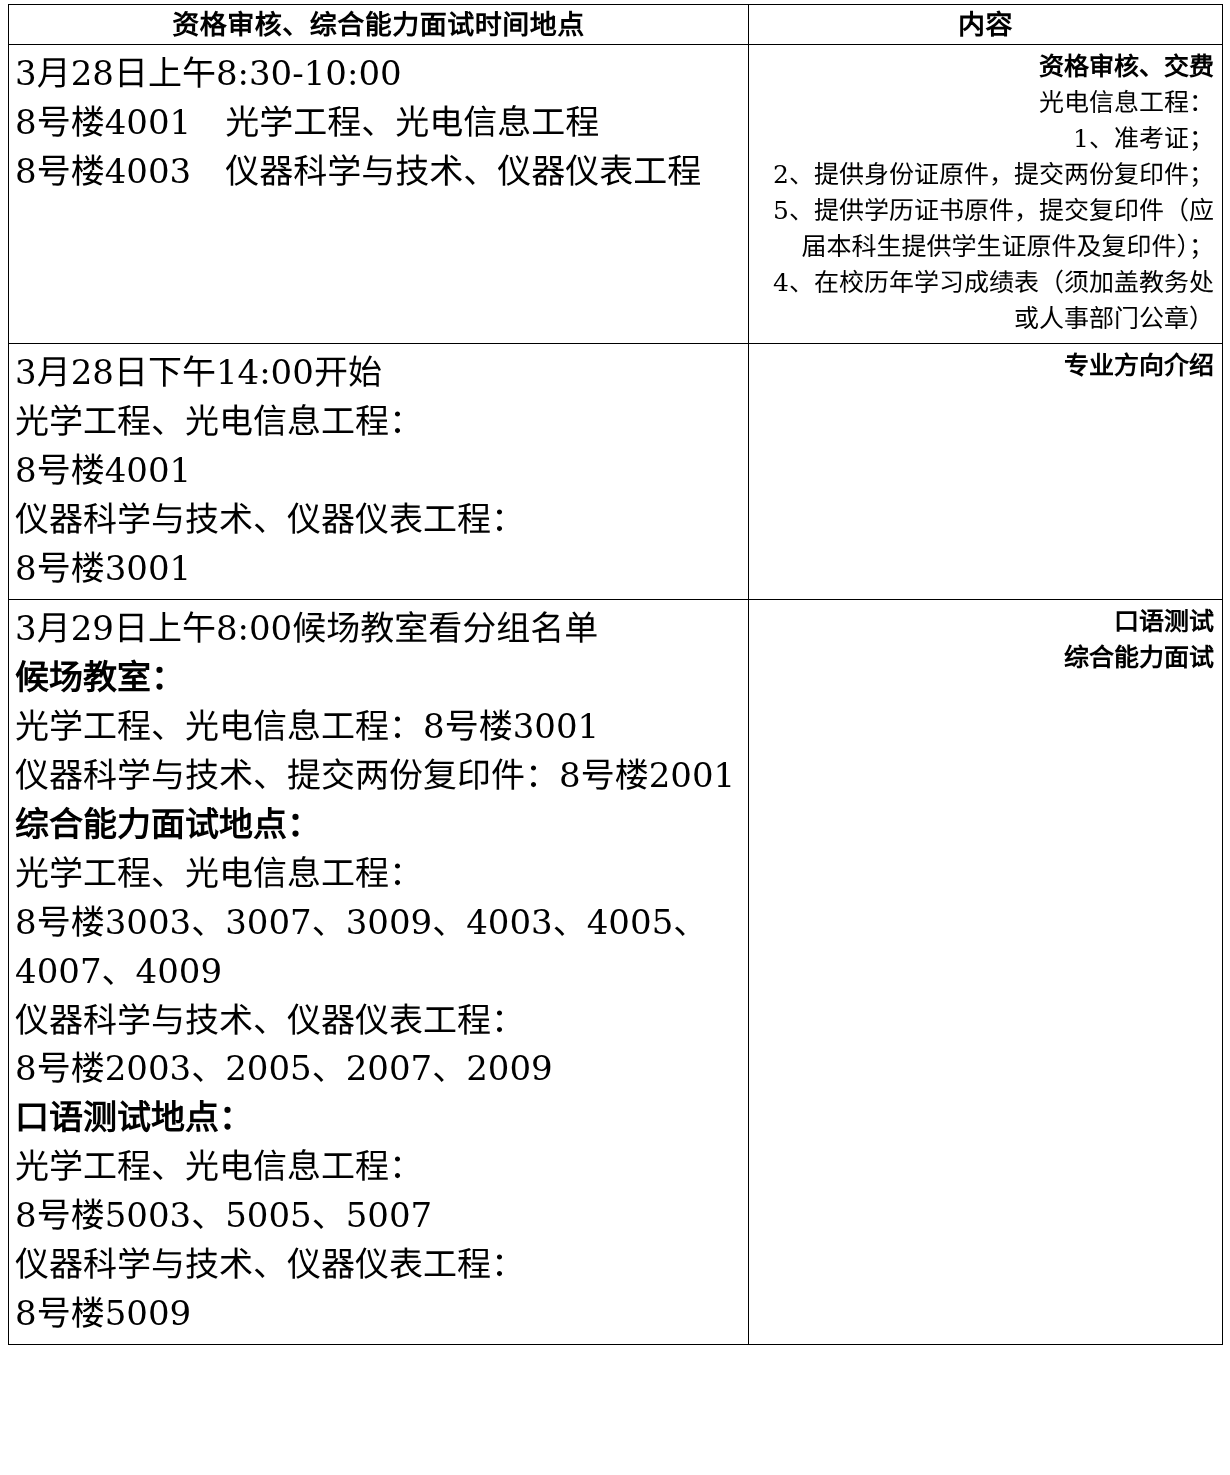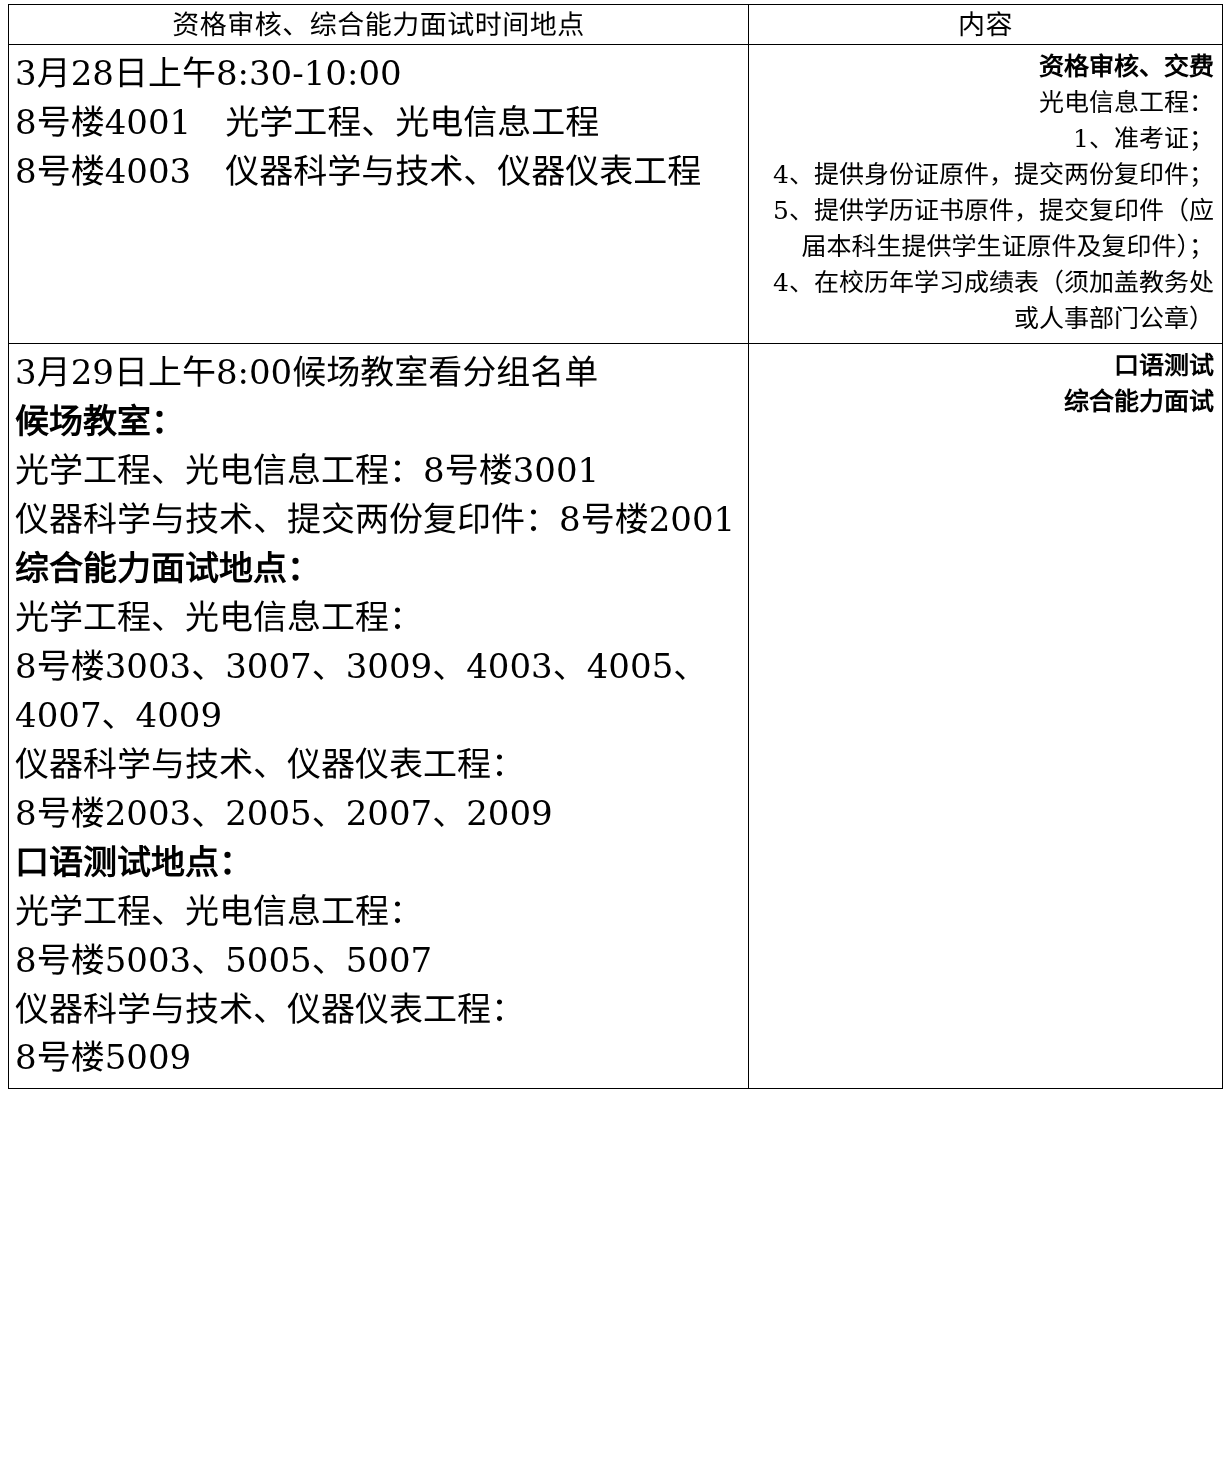--- a/index.html
+++ b/index.html
@@ -26,21 +26,21 @@
   table.schedule td, table.schedule th {
     border: 1px solid #000000;
     vertical-align: top;
     padding: 0;
   }
   col.col-left { width: 740px; }
   col.col-right { width: 474px; }
 
   .hdr-cell {
     text-align: center;
-    font-weight: normal;
+    font-weight: bold;
     font-size: 27px;
     line-height: 1.45;
     padding: 8px 4px 10px 4px;
     letter-spacing: 0.5px;
   }
   .cell-inner {
     padding: 4px 6px 6px 6px;
     font-size: 34px;
     line-height: 1.44;
   }
@@ -77,28 +77,44 @@
             <div class="line">3月28日上午8:30-10:00</div>
             <div class="line">8号楼4001　光学工程、光电信息工程</div>
             <div class="line">8号楼4003　仪器科学与技术、仪器仪表工程</div>
           </div>
         </td>
         <td>
           <div class="cell-inner rcell right-block">
             <div class="line b">资格审核、交费</div>
             <div class="line">光电信息工程：</div>
             <div class="line">1、准考证；</div>
-            <div class="line wrap">4、提供身份证原件，提交两份复印件；</div>
+            <div class="line wrap">2、提供身份证原件，提交两份复印件；</div>
             <div class="line wrap">5、提供学历证书原件，提交复印件（应届本科生提供学生证原件及复印件）；</div>
             <div class="line wrap">4、在校历年学习成绩表（须加盖教务处或人事部门公章）</div>
           </div>
         </td>
       </tr>
 
 
+      <tr>
+        <td>
+          <div class="cell-inner">
+            <div class="line">3月28日下午14:00开始</div>
+            <div class="line">光学工程、光电信息工程：</div>
+            <div class="line">8号楼4001</div>
+            <div class="line">仪器科学与技术、仪器仪表工程：</div>
+            <div class="line">8号楼3001</div>
+          </div>
+        </td>
+        <td class="v-middle">
+          <div class="cell-inner rcell right-block">
+            <div class="line b">专业方向介绍</div>
+          </div>
+        </td>
+      </tr>
 
       <tr>
         <td>
           <div class="cell-inner">
             <div class="line">3月29日上午8:00候场教室看分组名单</div>
             <div class="line b">候场教室：</div>
             <div class="line">光学工程、光电信息工程：8号楼3001</div>
             <div class="line">仪器科学与技术、提交两份复印件：8号楼2001</div>
             <div class="line b">综合能力面试地点：</div>
             <div class="line">光学工程、光电信息工程：</div>

